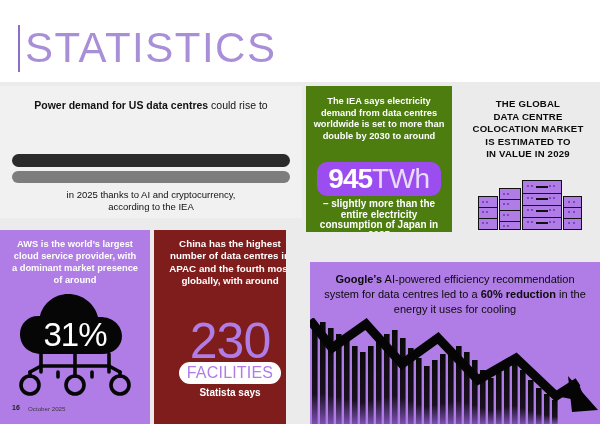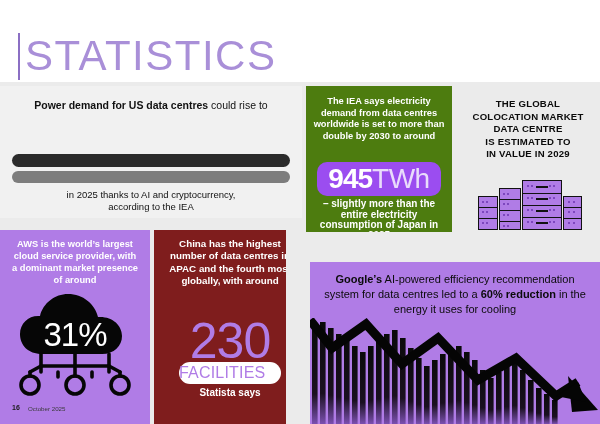--- a/index.html
+++ b/index.html
@@ -6,21 +6,21 @@
   html,body { width:600px; height:424px; }
   body {
     font-family:"Liberation Sans", sans-serif;
     background:#ffffff;
     overflow:hidden;
     position:relative;
   }
   #page { position:relative; width:600px; height:424px; background:#ffffff; }
 
   
-  .header { position:absolute; left:0; top:8px; width:500px; height:82px; background:#ffffff; }
+  .header { position:absolute; left:0; top:0; width:500px; height:82px; background:#ffffff; }
   .title-bar {
     position:absolute; left:18px; top:25px; width:2px; height:47px;
     background:#8b6fc4;
   }
   .title-text {
     position:absolute; left:25px; top:24px;
     font-size:42px; letter-spacing:1.5px;
     color:#a98fd8; font-weight:300;
     font-family:"Liberation Sans", sans-serif;
     line-height:48px;
@@ -117,21 +117,21 @@
     position:absolute; left:8px; top:8px; width:136px;
     text-align:center; color:#ffffff; font-size:9.8px; font-weight:700; line-height:12.4px;
   }
   .china-num {
     position:absolute; left:0; top:84px; width:152px; text-align:center;
     color:#b07ce6; font-size:50px; font-weight:300; letter-spacing:-1px; line-height:54px;
   }
   .china-pill {
     position:absolute; left:25px; top:132px; width:102px; height:22px;
     background:#ffffff; border-radius:11px;
-    display:flex; align-items:center; 
+    display:flex; align-items:center; justify-content:center;
   }
   .china-pill span { color:#b07ce6; font-size:16px; font-weight:300; letter-spacing:0.2px; }
   .china-src {
     position:absolute; left:0; top:157px; width:152px; text-align:center;
     color:#ffffff; font-size:10px; font-weight:700;
   }
 
   
   #panel-google { left:310px; top:262px; width:290px; height:162px; background:#b07ce6; }
   .google-text {
@@ -170,22 +170,22 @@
     <div class="iea-pill">
       <span class="iea-num">945</span>
         <span class="iea-unit">TWh</span>
     </div>
     <div class="iea-foot">– slightly more than the entire electricity consumption of Japan in 2025</div>
   </div>
 
   <div class="panel" id="panel-coloc">
     <div class="coloc-text">
       <div>THE GLOBAL</div>
+      <div>DATA CENTRE</div>
       <div>COLOCATION MARKET</div>
-      <div>DATA CENTRE</div>
       <div>IS ESTIMATED TO</div>
       <div>IN VALUE IN 2029</div>
     </div>
 
     <div class="racks">
 
       <div class="rack" style="left:0px;  top:16px; width:20px; height:34px;">
         <div class="rack-row" style="top:10px;"></div>
         <div class="rack-row" style="top:21px;"></div>
         <div class="rack-dot" style="left:3px; top:3.5px;"></div>

